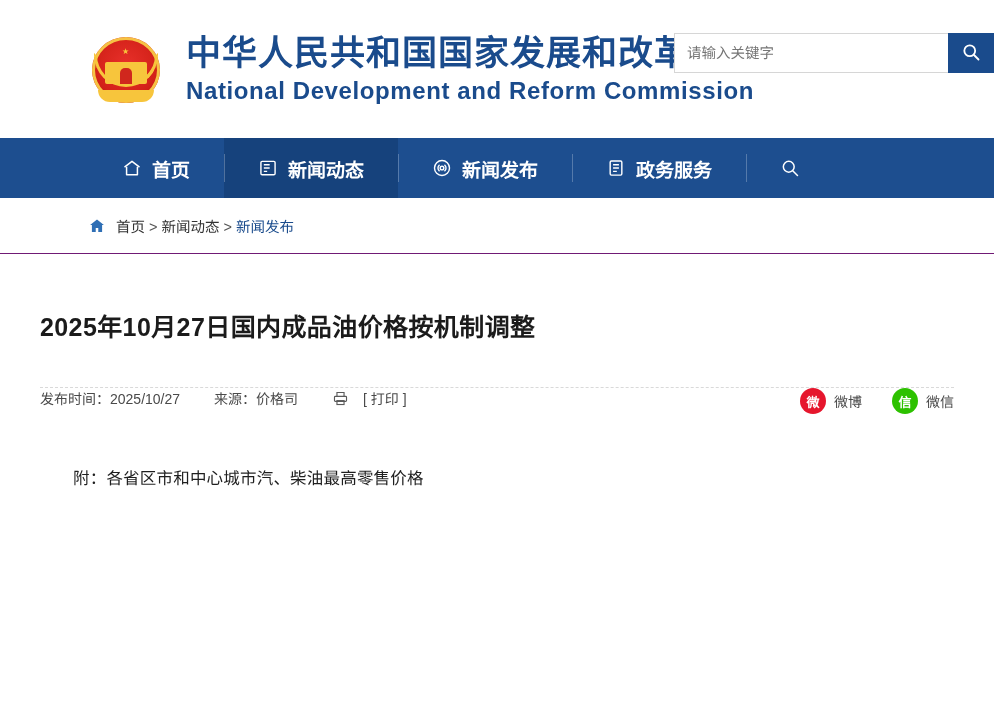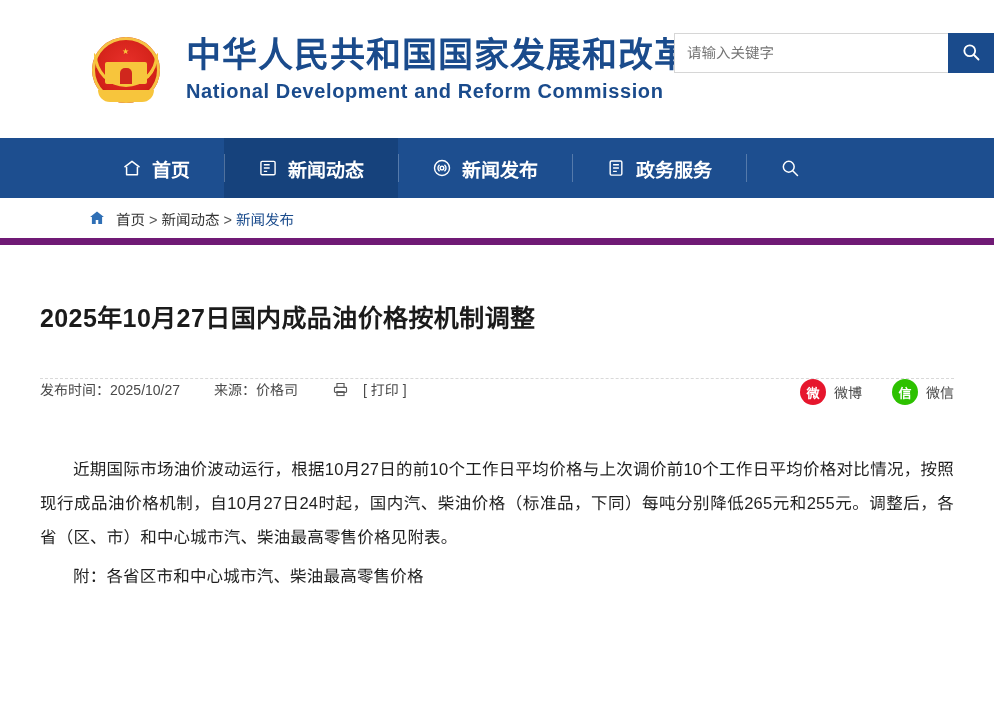--- a/index.html
+++ b/index.html
@@ -84,21 +84,21 @@
   }
   .title-cn {
     font-size: 35px;
     font-weight: bold;
     color: #1a4b8c;
     letter-spacing: 1px;
     white-space: nowrap;
   }
   .title-en {
     margin-top: 9px;
-    font-size: 20px;
+    font-size: 24px;
     font-weight: bold;
     color: #1a4b8c;
     letter-spacing: 0.6px;
     white-space: nowrap;
   }
 
   .header-right {
     position: absolute;
     right: 0; top: 20px;
     width: 320px;
@@ -170,22 +170,22 @@
     height: 28px;
     width: 1px;
     background: rgba(255,255,255,0.25);
   }
   .nav-item.active { background: #16427c; }
   .nav-ico { display: inline-flex; width: 20px; height: 20px; }
   .nav-ico svg { width: 20px; height: 20px; }
 
   
   .crumb-band {
-    height: 47px;
-    border-bottom: 7px solid #701a75;
+    height: 56px;
+    border-bottom: 1px solid #701a75;
     display: flex;
     align-items: center;
     padding-left: 88px;
     background: #fff;
   }
   .crumb-home-ico { width: 18px; height: 18px; margin-right: 10px; display: inline-flex; }
   .crumb-text { font-size: 14.5px; color: #333; }
   .crumb-text a { color: #333; text-decoration: none; }
   .crumb-text .sep { margin: 0 4px; color: #555; }
   .crumb-text .cur { color: #1a4b8c; }
@@ -386,16 +386,15 @@
         <span>微博</span>
       </span>
       <span class="share-item">
         <span class="share-badge badge-wechat">信</span>
         <span>微信</span>
       </span>
     </span>
   </div>
 
   <div class="body-text">
-    <p>近期国际市场油价波动运行，根据10月27日的前10个工作日平均价格与上次调价前10个工作日平均价格对比情况，按照现行成品油价格机制，自10月27日24时起，国内汽、柴油价格（标准品，下同）每吨分别降低265元和255元。调整后，各省（区、市）和中心城市汽、柴油最高零售价格见附表。</p>
     <p>附：各省区市和中心城市汽、柴油最高零售价格</p>
   </div>
 </div>
 
 </body></html>

